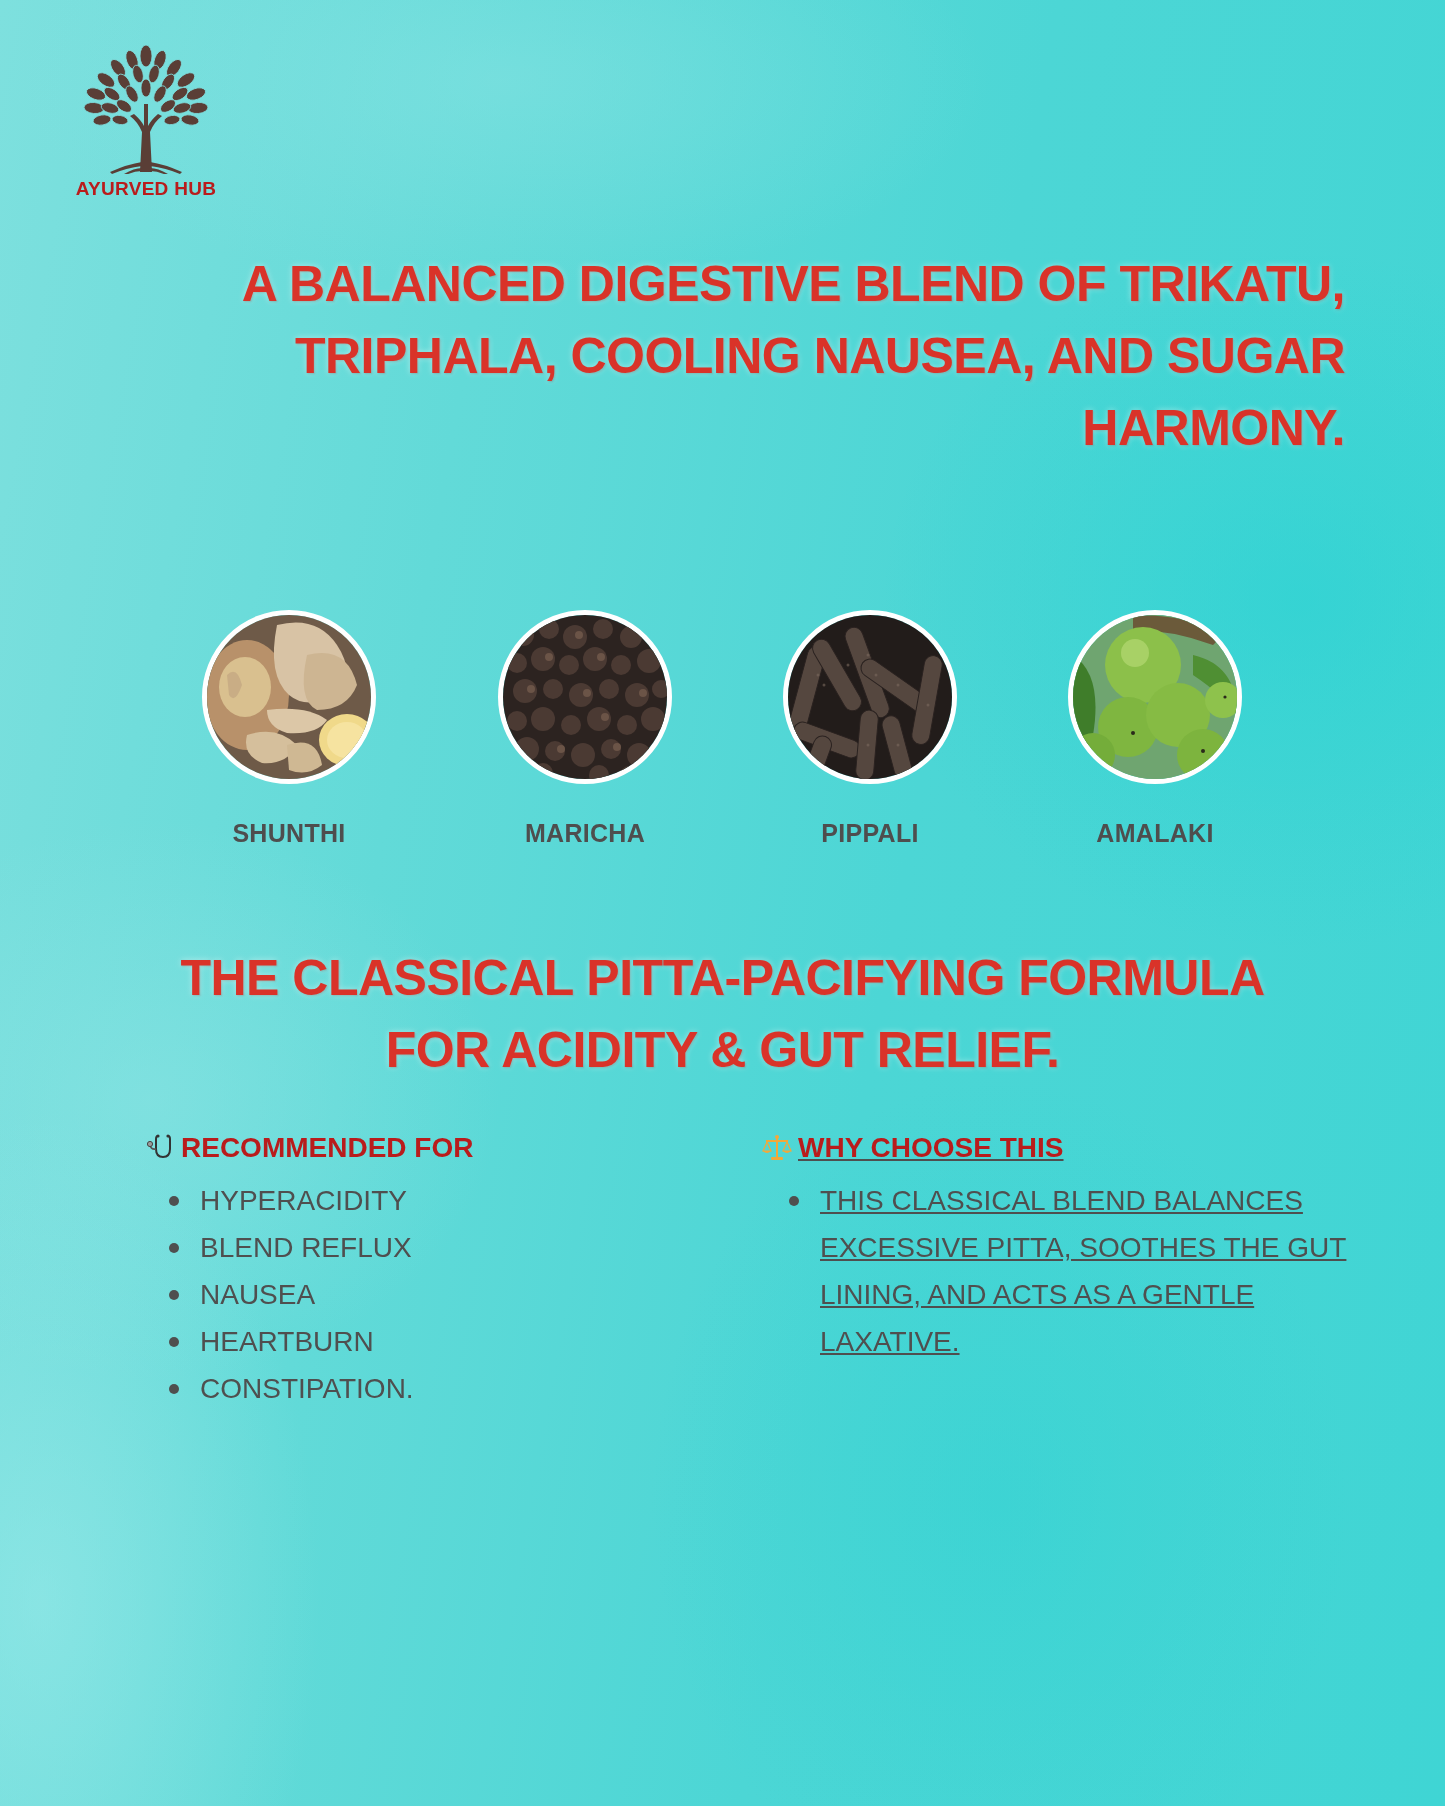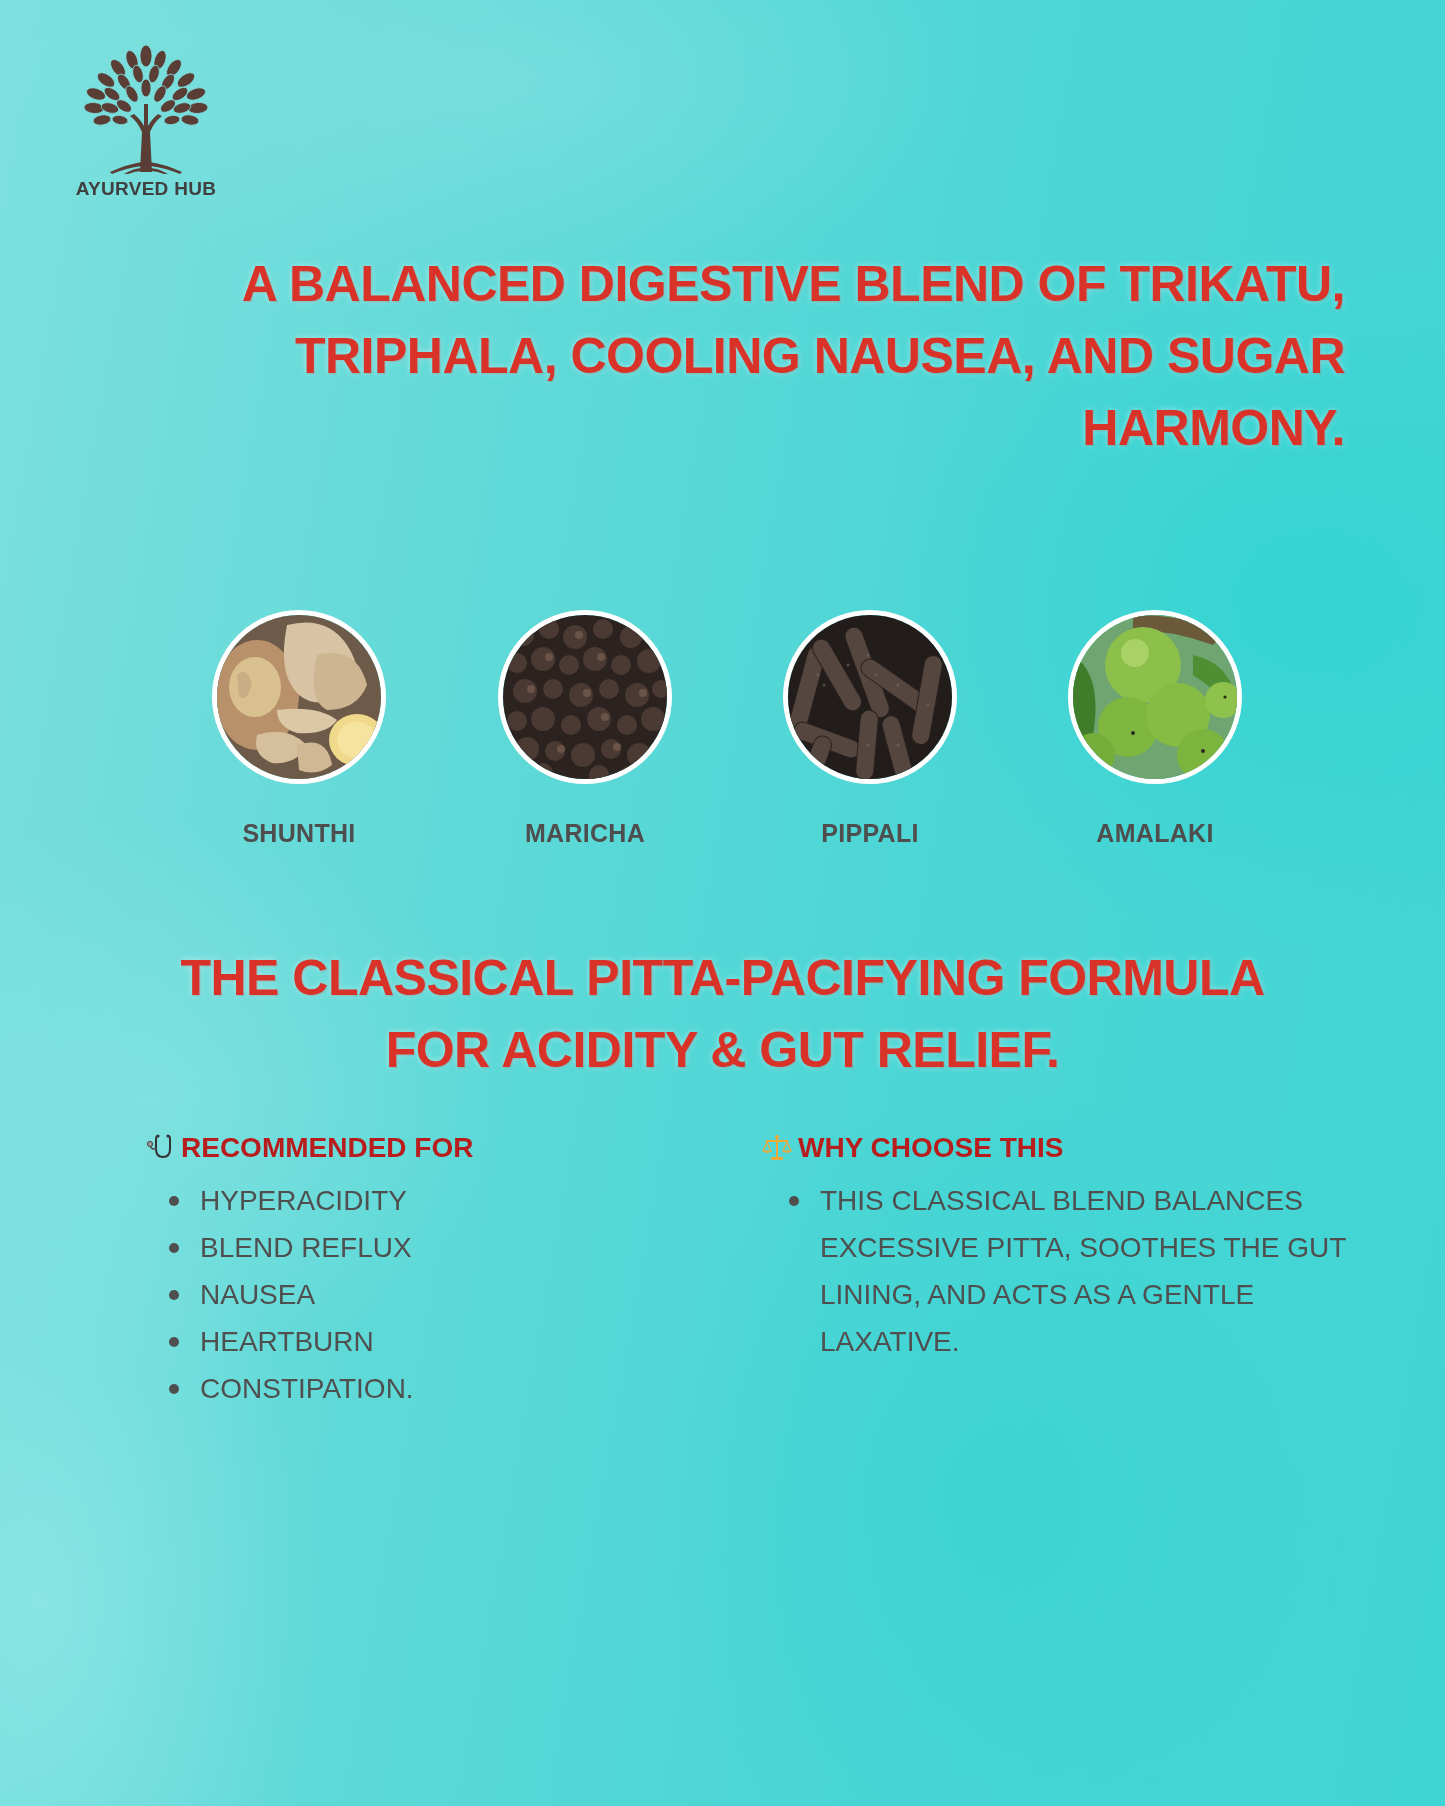--- a/index.html
+++ b/index.html
@@ -22,21 +22,21 @@
       width: 160px;
       display: flex; flex-direction: column; align-items: center;
     }
     .logo svg { width: 132px; height: 130px; }
     .logo-text {
       margin-top: 4px;
       font-family: "Liberation Sans", sans-serif;
       font-weight: 700;
       font-size: 19px;
       letter-spacing: 0.3px;
-      color: #404040;
+      color: #b91c1c;
     }
 
     .headline {
       position: absolute;
       left: 100px; width: 1245px;
       text-align: center;
       font-family: "Liberation Sans", sans-serif;
       font-weight: 700;
       color: #d93329;
       text-shadow: 0 0 6px rgba(255,255,255,0.45), 1px 1px 2px rgba(120,40,30,0.25);
@@ -70,21 +70,21 @@
       letter-spacing: 0.3px;
     }
 
     .info-col {
       position: absolute;
       top: 1130px;
       font-family: "Liberation Sans", sans-serif;
       color: #4f4f4f;
     }
     .info-col.left { left: 145px; width: 560px; }
-    .info-col.right { left: 762px; width: 590px; }
+    .info-col.right { left: 762px; width: 590px; text-decoration: underline; }
     .info-heading {
       display: flex; align-items: center;
       font-weight: 700; font-size: 28px; line-height: 36px;
       color: #b91c1c;
     }
     .info-heading .ico { width: 30px; height: 30px; margin-right: 6px; flex: none; }
     .info-list { list-style: none; margin-top: 11px; }
     .info-list li {
       position: relative;
       padding-left: 55px;
@@ -150,21 +150,21 @@
   </svg>
   <div class="logo-text">AYURVED HUB</div>
 </div>
 
 <h1 class="headline headline-1">
   <span>A BALANCED DIGESTIVE BLEND OF TRIKATU,</span>
   <span>TRIPHALA, COOLING NAUSEA, AND SUGAR</span>
   <span>HARMONY.</span>
 </h1>
 
-<div class="herb" style="left:212px;">
+<div class="herb" style="left:202px;">
   <div class="herb-circle">
     <svg viewBox="0 0 164 164" preserveAspectRatio="none">
       <rect width="164" height="164" fill="#6e5a48"></rect>
       <ellipse cx="40" cy="80" rx="42" ry="55" fill="#b8916a"></ellipse>
       <ellipse cx="38" cy="72" rx="26" ry="30" fill="#d9c08f"></ellipse>
       <path d="M70 10 Q110 0 130 30 Q150 60 128 80 Q100 95 82 80 Q60 60 70 10Z" fill="#d8c3a5"></path>
       <path d="M100 40 Q140 30 150 70 Q140 95 110 95 Q90 85 100 40Z" fill="#cdb592"></path>
       <path d="M60 95 Q100 90 120 105 Q110 120 80 118 Q60 112 60 95Z" fill="#dcc7a7"></path>
       <path d="M40 120 Q70 110 90 130 Q80 150 55 148 Q35 140 40 120Z" fill="#d5bf9c"></path>
       <path d="M80 130 Q110 120 115 150 Q100 162 82 155 Z" fill="#cfb893"></path>

